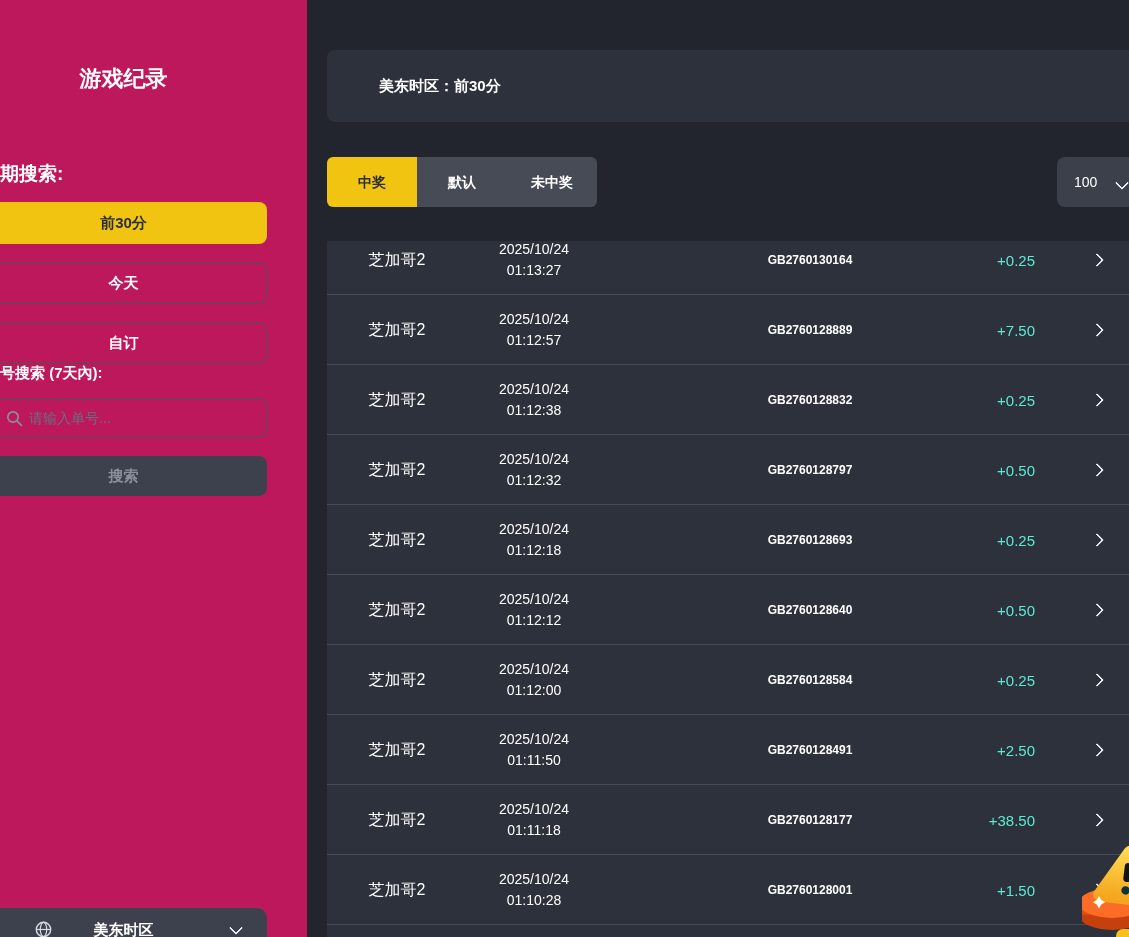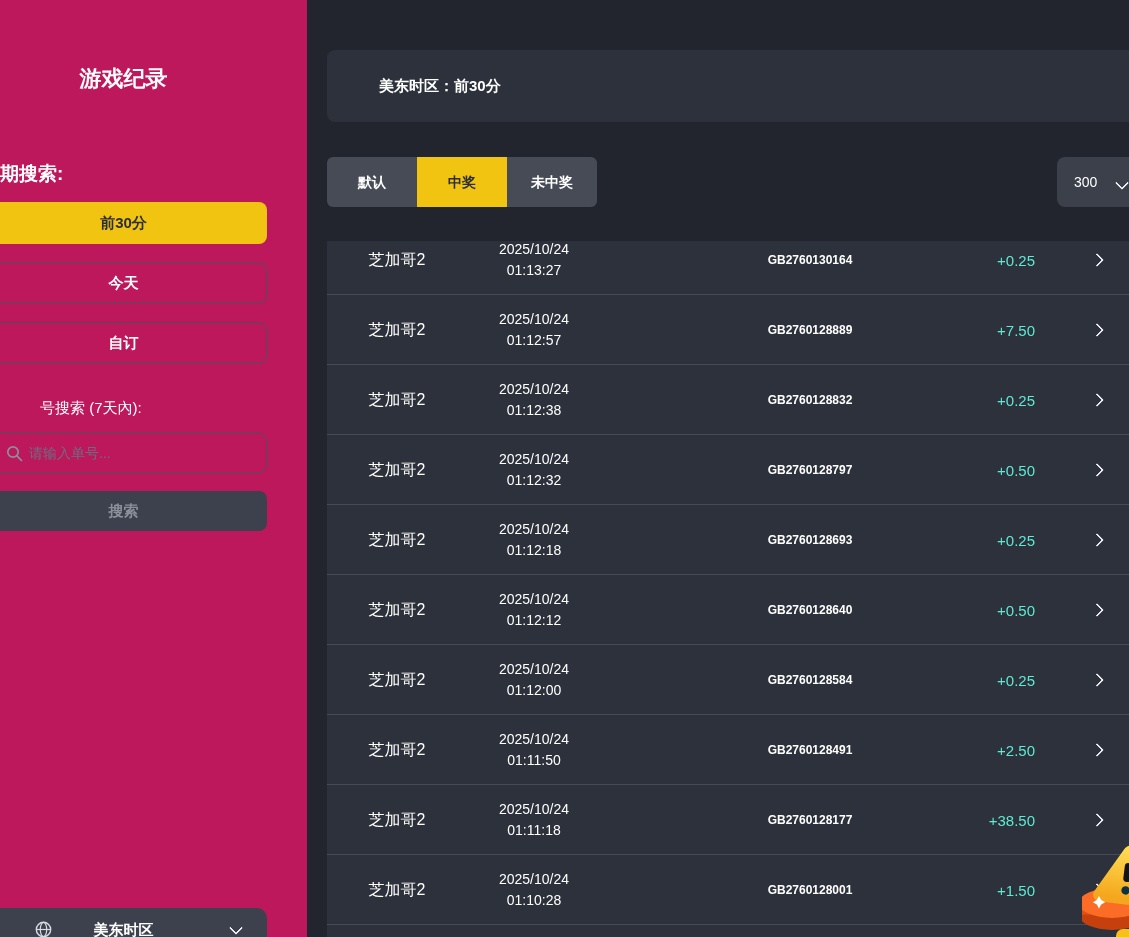--- a/index.html
+++ b/index.html
@@ -10,21 +10,21 @@
     font-family:"Liberation Sans","DejaVu Sans",sans-serif;
     color:#fff;
   }
   
   .sidebar {
     position:absolute; left:0; top:0; width:307px; height:100%;
     background:#be185d; overflow:hidden;
   }
   .sb-title { margin:64px 40px 0 -20px; text-align:center; font-size:22px; font-weight:bold; }
   .sb-label { margin-top:67px; font-size:19px; font-weight:bold; }
-  .sb-label2 { margin-top:35px; font-size:15px; font-weight:normal;padding-left:40px; }
+  .sb-label2 { font-size:15px; font-weight:bold; }
   .sb-btn {
     display:block; width:287px; margin-left:-20px; height:42px;
     border-radius:8px; font-size:15px; font-weight:bold; text-align:center;
     line-height:40px; cursor:pointer; font-family:inherit;
     background:transparent; border:1px solid #4b505b; color:#fff;
   }
   .sb-btn.active { background:#f0c411; border:none; color:#2b2e38; line-height:42px; }
   .mt15 { margin-top:15px; } .mt18 { margin-top:18px; }
   .sb-inputwrap { position:relative; width:287px; margin:15px 0 0 -20px; }
   .sb-input {
@@ -117,26 +117,26 @@
   </div>
 </aside>
 
 <main class="main">
   <div class="hdr-bar">
     <span>美东时区：前30分</span>
   </div>
 
   <div class="controls">
     <div class="tabs">
+      <div class="tab active">中奖</div>
       <div class="tab">默认</div>
-      <div class="tab active">中奖</div>
       <div class="tab">未中奖</div>
     </div>
     <div class="pagesize">
-      <span>300</span>
+      <span>100</span>
       <span class="chev chev-down ps-chev"></span>
     </div>
   </div>
 
   <div class="table">
       <div class="row">
     <div class="cell c-game">芝加哥2</div>
     <div class="cell c-date">
       <div>2025/10/24</div>
       <div>01:13:27</div>

